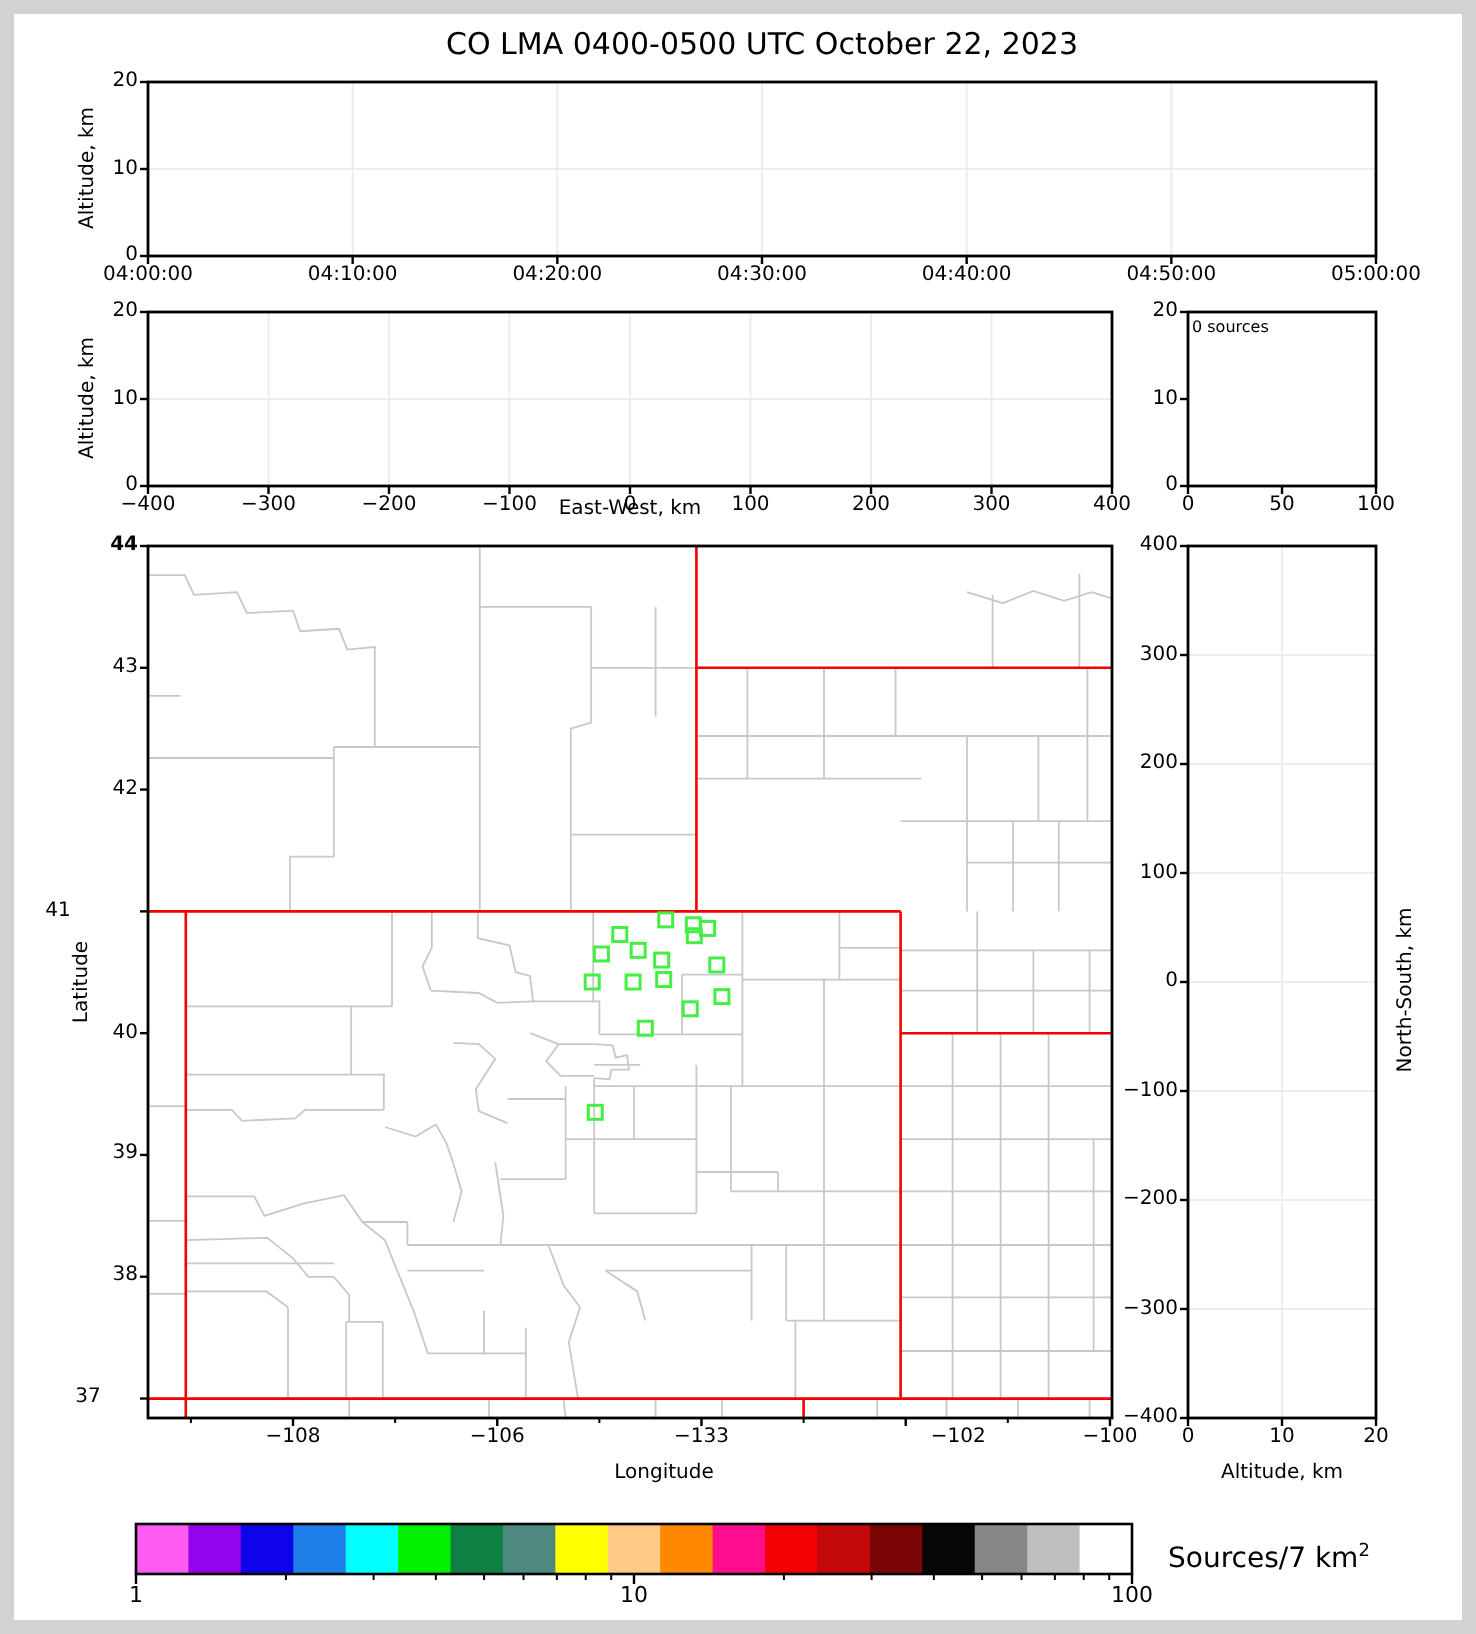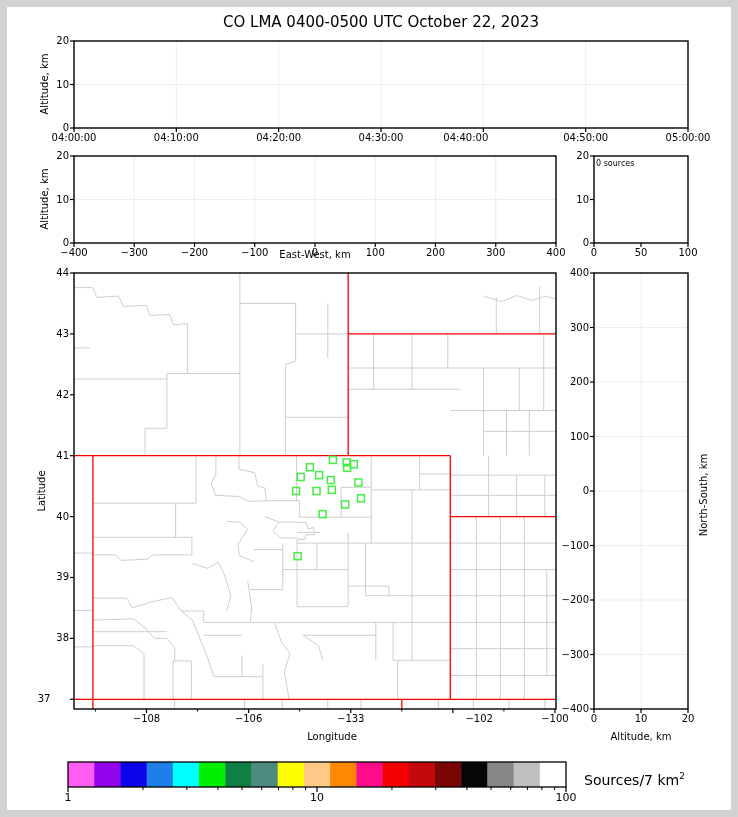--- a/index.html
+++ b/index.html
@@ -306,21 +306,21 @@
     <div class="vlabel" style="left:41px;top:491px">Latitude</div>
     <div class="hlabel axlbl" style="left:332px;top:731px">Longitude</div>
     <div class="hlabel axlbl" style="left:641px;top:731px">Altitude, km</div>
     <div class="vlabel" style="left:703px;top:495px">North-South, km</div>
     <div class="annot" style="left:596px;top:159px">0 sources</div>
     <div class="cblabel" style="left:584px;top:765px"><span>Sources/7 km</span><sup>2</sup></div>
   <div class="tick" style="left: 34px; top: 132px; width: 80px; text-align: center;">04:00:00</div>
       <div class="tick" style="left: 136.333px; top: 132px; width: 80px; text-align: center;">04:10:00</div>
       <div class="tick" style="left: 238.667px; top: 132px; width: 80px; text-align: center;">04:20:00</div>
       <div class="tick" style="left: 341px; top: 132px; width: 80px; text-align: center;">04:30:00</div>
-      <div class="tick" style="left: 443.333px; top: 132px; width: 80px; ">04:40:00</div>
+      <div class="tick" style="left: 443.333px; top: 132px; width: 80px; text-align: center;">04:40:00</div>
       <div class="tick" style="left: 545.667px; top: 132px; width: 80px; text-align: center;">04:50:00</div>
       <div class="tick" style="left: 648px; top: 132px; width: 80px; text-align: center;">05:00:00</div>
       <div class="tick" style="left: 19px; top: 122px; width: 50px; text-align: right;">0</div>
       <div class="tick" style="left: 19px; top: 78.5px; width: 50px; text-align: right;">10</div>
       <div class="tick" style="left: 19px; top: 35px; width: 50px; text-align: right;">20</div>
       <div class="tick" style="left: 34px; top: 247px; width: 80px; text-align: center;">−400</div>
       <div class="tick" style="left: 94.25px; top: 247px; width: 80px; text-align: center;">−300</div>
       <div class="tick" style="left: 154.5px; top: 247px; width: 80px; text-align: center;">−200</div>
       <div class="tick" style="left: 214.75px; top: 247px; width: 80px; text-align: center;">−100</div>
       <div class="tick" style="left: 275px; top: 247px; width: 80px; text-align: center;">0</div>
@@ -339,24 +339,24 @@
       <div class="tick" style="left: 539px; top: 150px; width: 50px; text-align: right;">20</div>
       <div class="tick" style="left: 106.504px; top: 713px; width: 80px; text-align: center;">−108</div>
       <div class="tick" style="left: 208.623px; top: 713px; width: 80px; text-align: center;">−106</div>
       <div class="tick" style="left: 310.742px; top: 713px; width: 80px; text-align: center;">−133</div>
       <div class="tick" style="left: 412.86px; top: 713px; width: 80px; text-align: right;">−102</div>
       <div class="tick" style="left: 514.979px; top: 713px; width: 80px; text-align: center;">−100</div>
       <div class="tick" style="left: 19px; top: 693.257px; width: 50px; text-align: center;">37</div>
       <div class="tick" style="left: 19px; top: 632.363px; width: 50px; text-align: right;">38</div>
       <div class="tick" style="left: 19px; top: 571.469px; width: 50px; text-align: right;">39</div>
       <div class="tick" style="left: 19px; top: 510.575px; width: 50px; text-align: right;">40</div>
-      <div class="tick" style="left: 19px; top: 449.682px; width: 50px; text-align: right;">41</div>
+      <div class="tick" style="left: 4px; top: 449.682px; width: 50px; text-align: center;">41</div>
       <div class="tick" style="left: 19px; top: 388.788px; width: 50px; text-align: right;">42</div>
       <div class="tick" style="left: 19px; top: 327.894px; width: 50px; text-align: right;">43</div>
-      <div class="tick" style="left: 19px; top: 267px; width: 50px; text-align: right;">44</div>
+      <div class="tick" style="left: 19px; top: 267px; width: 50px; text-align: right; font-weight: bold;">44</div>
       <div class="tick" style="left: 554px; top: 713px; width: 80px; text-align: center;">0</div>
       <div class="tick" style="left: 601px; top: 713px; width: 80px; text-align: center;">10</div>
       <div class="tick" style="left: 648px; top: 713px; width: 80px; text-align: center;">20</div>
       <div class="tick" style="left: 539px; top: 703px; width: 50px; text-align: right;">−400</div>
       <div class="tick" style="left: 539px; top: 648.5px; width: 50px; text-align: right;">−300</div>
       <div class="tick" style="left: 539px; top: 594px; width: 50px; text-align: right;">−200</div>
       <div class="tick" style="left: 539px; top: 539.5px; width: 50px; text-align: right;">−100</div>
       <div class="tick" style="left: 539px; top: 485px; width: 50px; text-align: right;">0</div>
       <div class="tick" style="left: 539px; top: 430.5px; width: 50px; text-align: right;">100</div>
       <div class="tick" style="left: 539px; top: 376px; width: 50px; text-align: right;">200</div>

